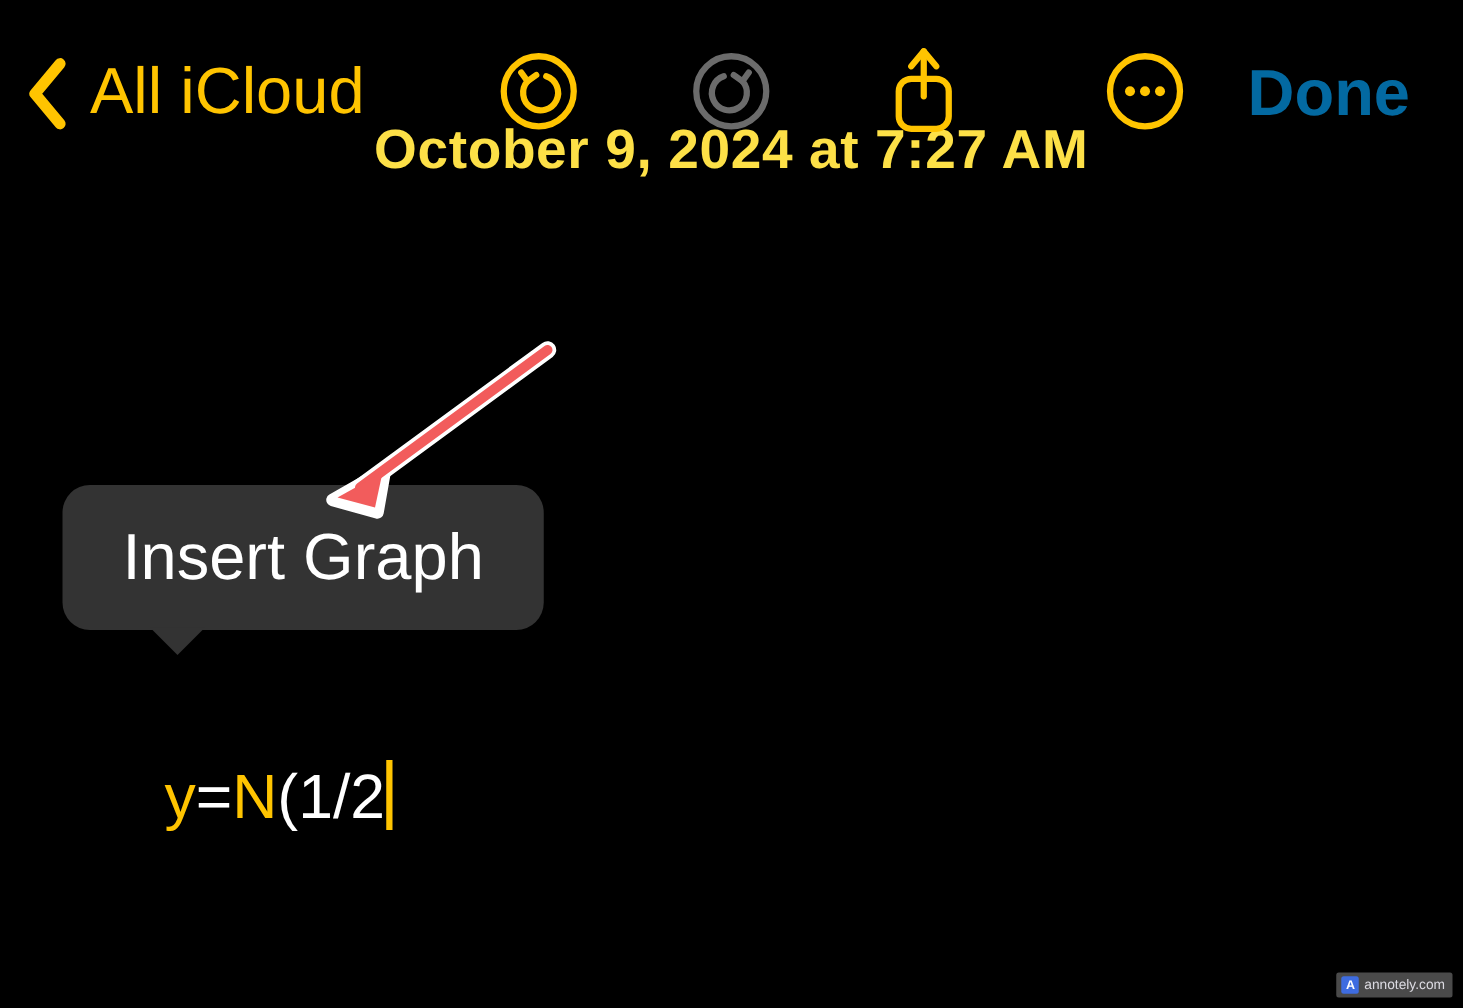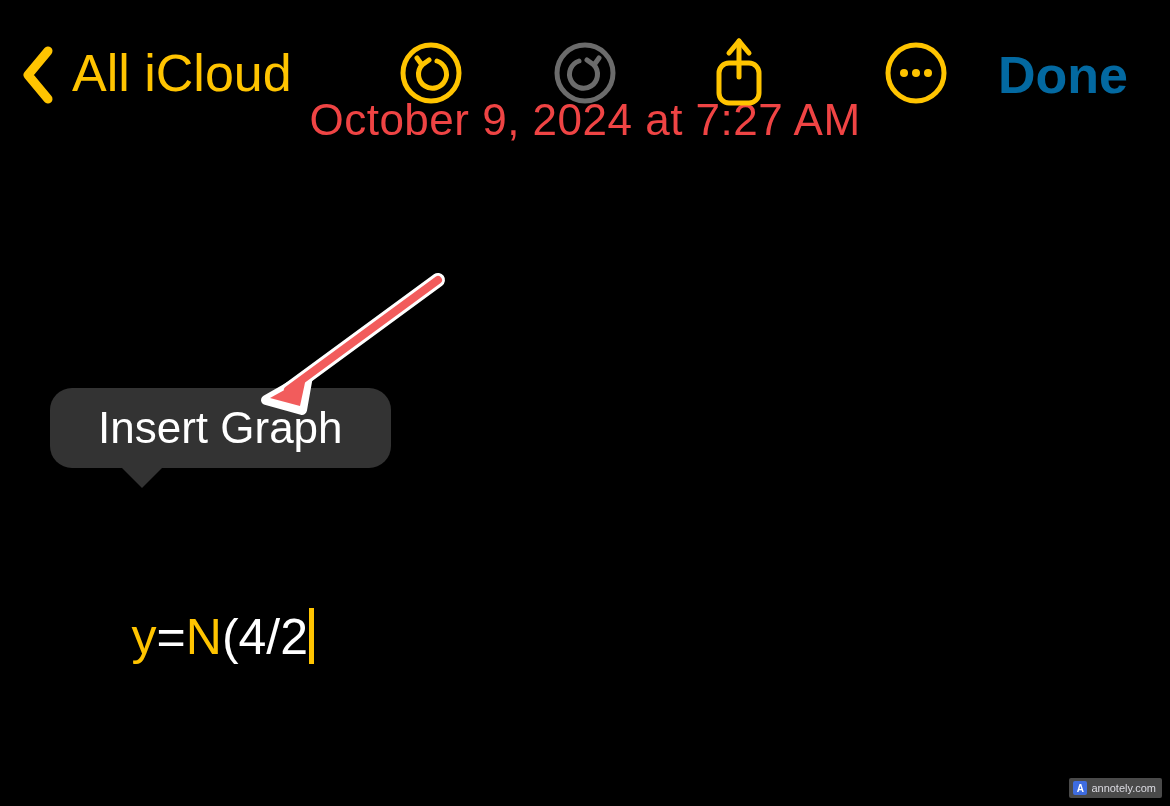--- a/index.html
+++ b/index.html
@@ -5,23 +5,23 @@
   * { box-sizing: border-box; margin: 0; padding: 0; }
   html, body { width: 1170px; height: 806px; background: #000; font-family: -apple-system, "Helvetica Neue", Arial, sans-serif; overflow: hidden; }
   .root { position: relative; width: 1170px; height: 806px; }
 
   
   .timestamp {
     position: absolute;
     width: 100%;
     top: 95px;
     text-align: center;
-    color: #ef4444;
+    color: #fde047;
     font-size: 44px;
-    font-weight: 400;
+    font-weight: 700;
     letter-spacing: 0.5px;
     pointer-events: none;
   }
 
   
   .toolbar {
     position: relative;
     width: 100%;
     height: 150px;
     display: flex;
@@ -75,23 +75,23 @@
     cursor: pointer;
   }
 
   
   .context-menu {
     position: absolute;
     left: 50px;
     top: 388px;
     background: #333333;
     border-radius: 22px;
-    padding: 15px 48px;
+    padding: 28px 48px;
     color: #fff;
-    font-size: 44px;
+    font-size: 52px;
     font-weight: 400;
     cursor: pointer;
   }
   .context-menu::after {
     content: "";
     position: absolute;
     left: 70px;
     bottom: -20px;
     width: 0; height: 0;
     border-left: 22px solid transparent;
@@ -228,21 +228,21 @@
       <div class="done-btn">Done</div>
     </div>
 
   </div>
 
   <div class="context-menu">
     <span>Insert Graph</span>
   </div>
 
   <div class="equation-line">
-    <span class="eq-y">y</span><span class="eq-eq">=</span><span class="eq-N">N</span><span class="eq-rest">(4/2</span><span class="cursor"></span>
+    <span class="eq-y">y</span><span class="eq-eq">=</span><span class="eq-N">N</span><span class="eq-rest">(1/2</span><span class="cursor"></span>
   </div>
 
   <div class="partial-line">
     
   </div>
 
   <div class="arrow-wrap">
     <svg width="200" height="160" viewBox="0 0 200 160">
       <defs>
         <filter id="ws" x="-20%" y="-20%" width="140%" height="140%">

